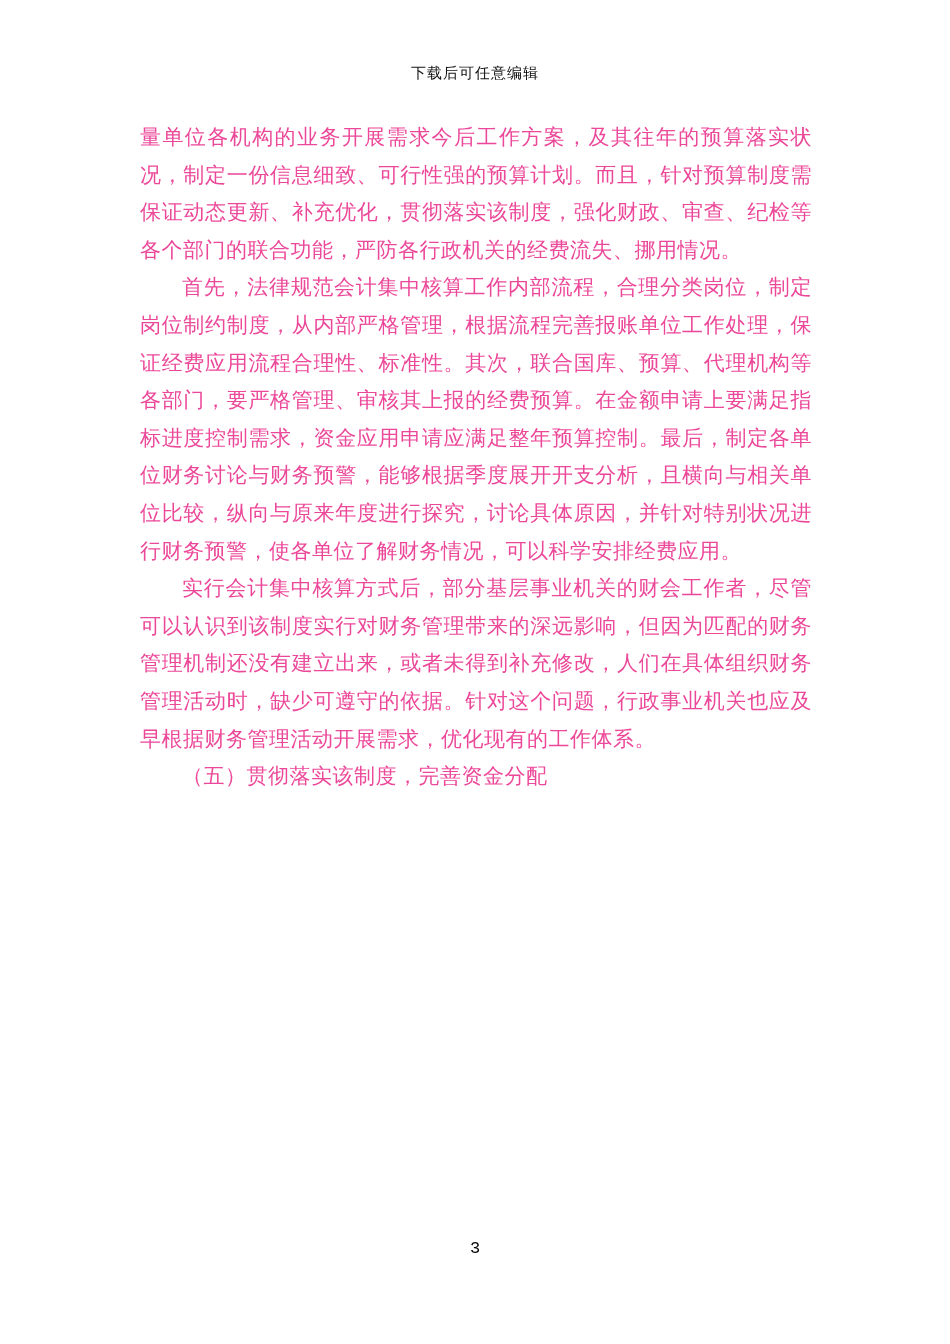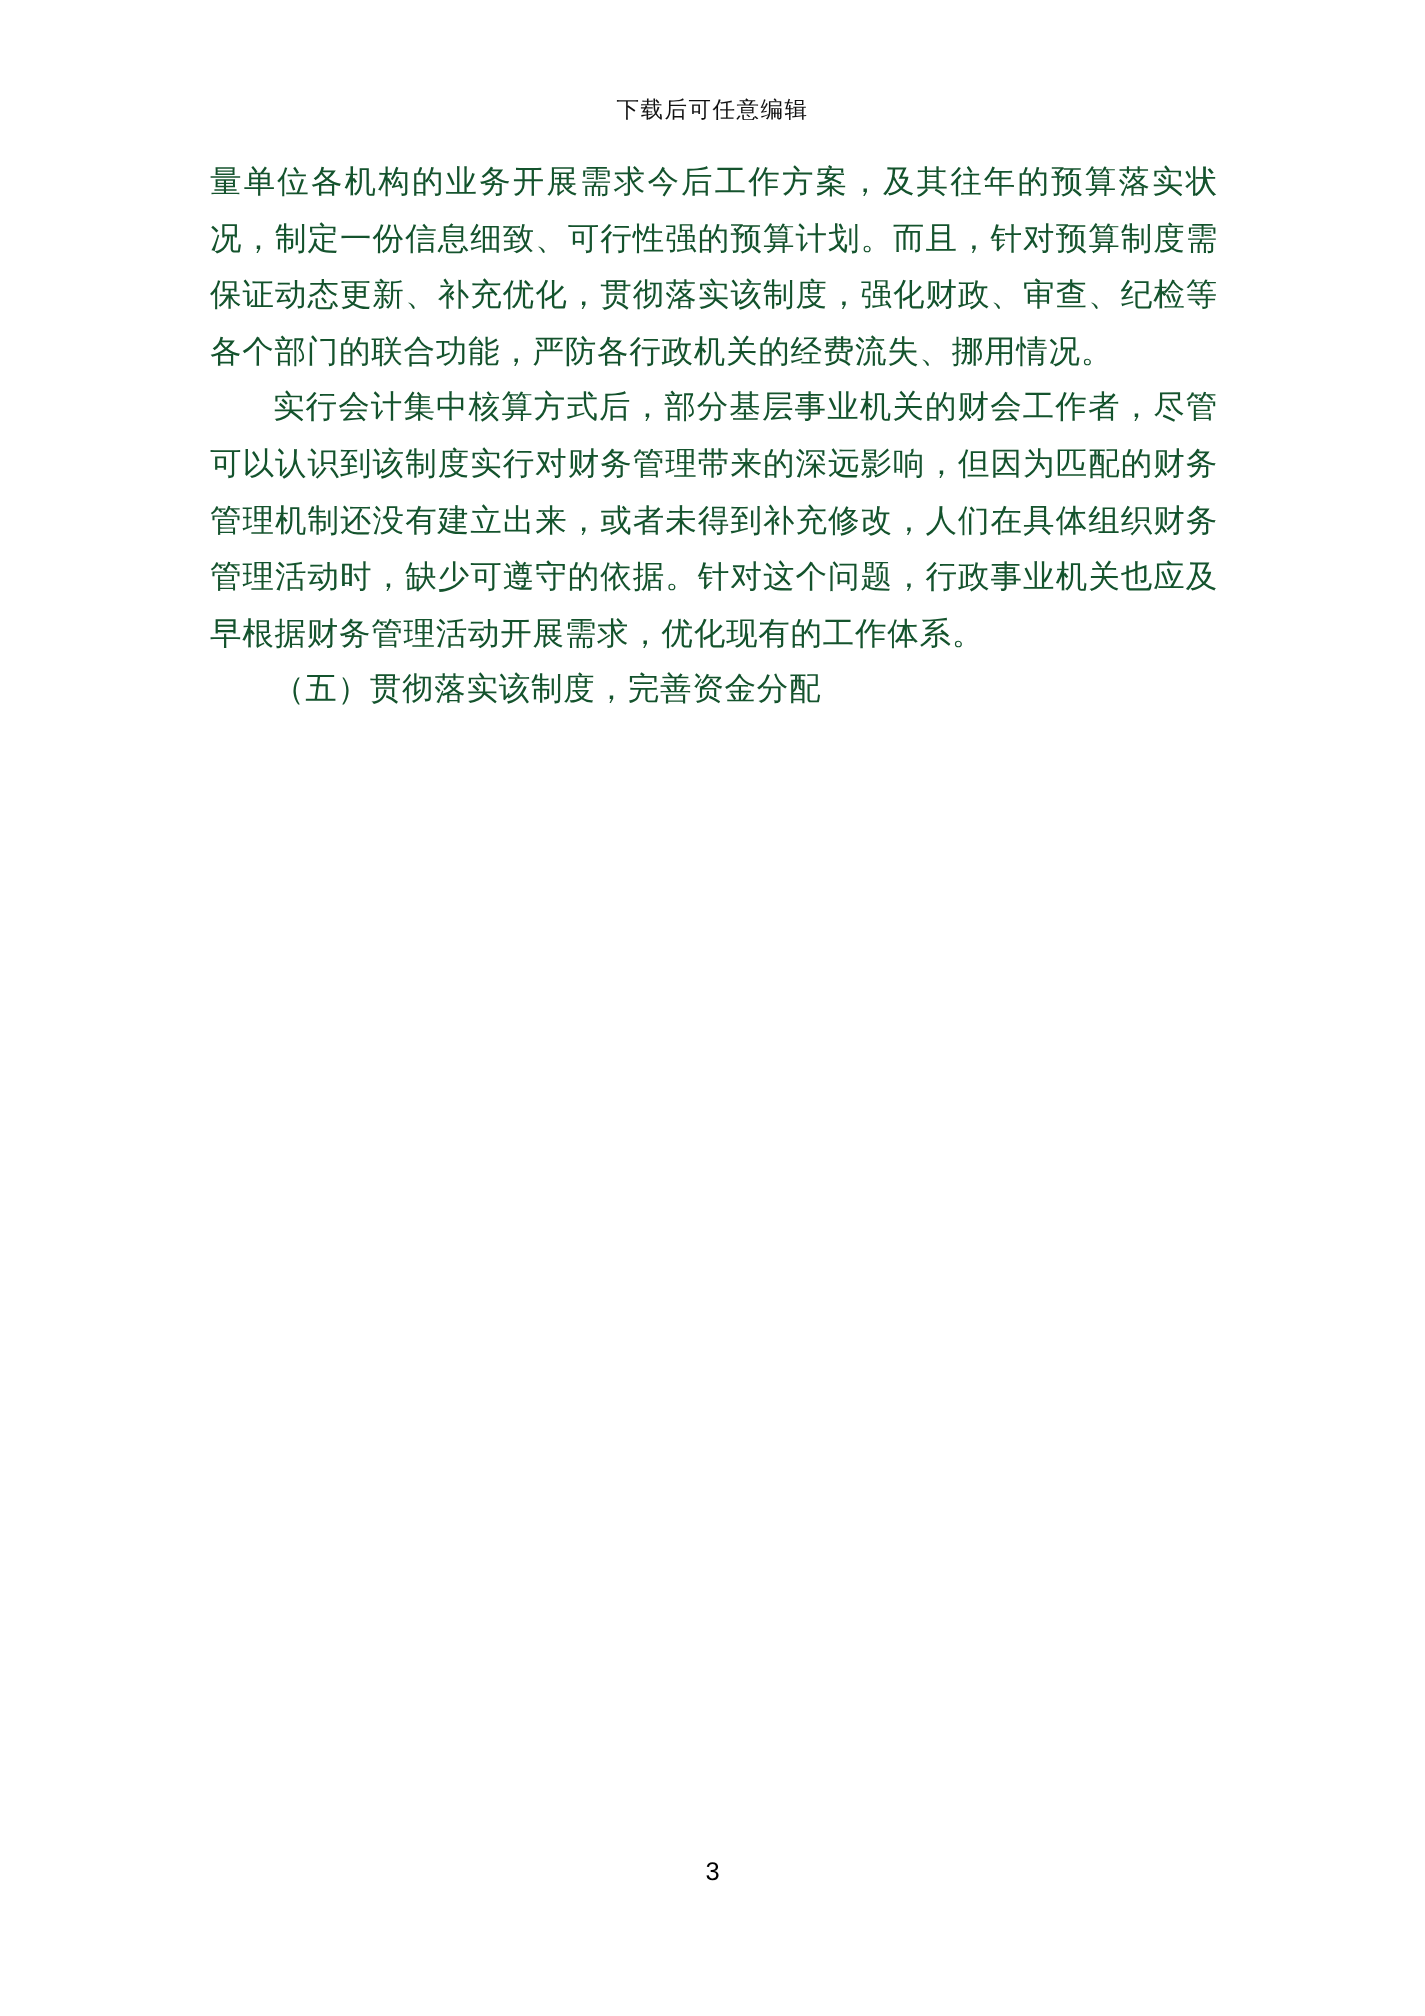--- a/index.html
+++ b/index.html
@@ -4,45 +4,45 @@
 <style>
   * { margin:0; padding:0; box-sizing:border-box; }
   html, body { background:#ffffff; }
   .page {
     position:relative;
     width:950px;
     height:1344px;
     margin:0 auto;
     background:#ffffff;
     color:#000000;
-    font-family:Liberation Sans, sans-serif;
+    font-family:Liberation Mono, monospace;
     overflow:hidden;
   }
   .header-note {
     position:absolute;
     top:64px;
     left:0;
     right:0;
     text-align:center;
     font-size:15px;
     letter-spacing:1px;
     color:#111111;
   }
   .doc-body {
     position:absolute;
-    top:103px;
+    top:120px;
     left:140px;
     width:672px;
     font-size:21px;
     line-height:37.6px;
     letter-spacing:0.5px;
     text-align:justify;
     text-justify:inter-ideograph;
     word-break:break-all;
-    color:#14532d;
+    color:#ec4899;
   }
   .doc-body p { text-indent:2em; }
   .doc-body p.continuation { text-indent:0; }
   .doc-body p.heading { text-indent:2em; }
   .page-number {
     position:absolute;
     bottom:86px;
     left:0;
     right:0;
     text-align:center;
@@ -51,18 +51,19 @@
   }
 </style>
 </head>
 <body>
 
 <div class="page">
   <div class="header-note">下载后可任意编辑</div>
 
   <div class="doc-body">
       <p class="continuation">量单位各机构的业务开展需求今后工作方案，及其往年的预算落实状况，制定一份信息细致、可行性强的预算计划。而且，针对预算制度需保证动态更新、补充优化，贯彻落实该制度，强化财政、审查、纪检等各个部门的联合功能，严防各行政机关的经费流失、挪用情况。</p>
+      <p class="paragraph">首先，法律规范会计集中核算工作内部流程，合理分类岗位，制定岗位制约制度，从内部严格管理，根据流程完善报账单位工作处理，保证经费应用流程合理性、标准性。其次，联合国库、预算、代理机构等各部门，要严格管理、审核其上报的经费预算。在金额申请上要满足指标进度控制需求，资金应用申请应满足整年预算控制。最后，制定各单位财务讨论与财务预警，能够根据季度展开开支分析，且横向与相关单位比较，纵向与原来年度进行探究，讨论具体原因，并针对特别状况进行财务预警，使各单位了解财务情况，可以科学安排经费应用。</p>
       <p class="paragraph">实行会计集中核算方式后，部分基层事业机关的财会工作者，尽管可以认识到该制度实行对财务管理带来的深远影响，但因为匹配的财务管理机制还没有建立出来，或者未得到补充修改，人们在具体组织财务管理活动时，缺少可遵守的依据。针对这个问题，行政事业机关也应及早根据财务管理活动开展需求，优化现有的工作体系。</p>
       <p class="heading">（五）贯彻落实该制度，完善资金分配</p>
     </div>
 
   <div class="page-number">3</div>
 </div>
 
 </body></html>

